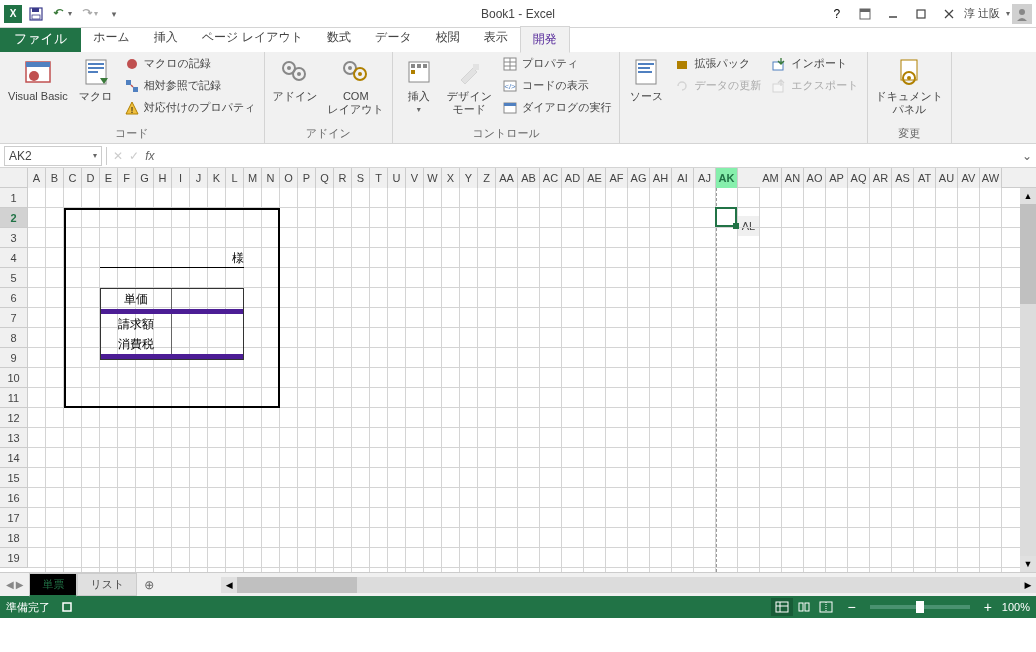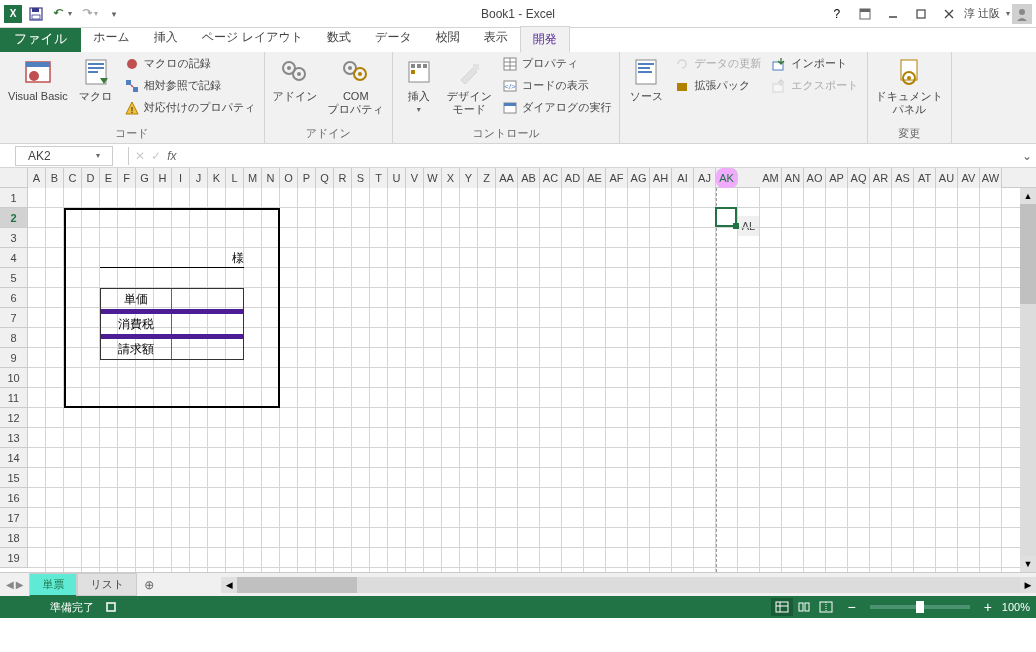--- a/index.html
+++ b/index.html
@@ -31,32 +31,32 @@
 .big-btn-label { font-size: 11px; color: #444; text-align: center; line-height: 1.2; }
 .big-icon { width: 32px; height: 32px; display: flex; align-items: center; justify-content: center; }
 .small-btn-col { display: flex; flex-direction: column; gap: 0; }
 .small-btn { display: flex; align-items: flex-start; gap: 4px; padding: 2px 4px; cursor: pointer; font-size: 11px; color: #444; height: 22px; }
 .small-icon { width: 16px; height: 16px; display: flex; align-items: center; justify-content: center; flex-shrink: 0; }
 .disabled { color: #aaa; }
 .disabled svg { opacity: 0.4; }
 
 
 .formula-row { height: 24px; border-bottom: 1px solid #d4d4d4; display: flex; align-items: center; background: #fff; }
-.name-box { width: 98px; height: 20px; border: 1px solid #ccc; margin: 0 15px; display: flex; align-items: center; padding: 0 12px; font-size: 12px; color: #444; justify-content: space-between; text-align: right; }
+.name-box { width: 98px; height: 20px; border: 1px solid #ccc; margin: 0 4px; display: flex; align-items: center; padding: 0 4px; font-size: 12px; color: #444; justify-content: space-between; text-align: right; }
 .fx-btns { display: flex; gap: 6px; padding: 0 6px; color: #aaa; align-items: center; }
 .fx-icon { font-style: italic; color: #666; }
 .formula-input { flex: 1; height: 20px; border: none; outline: none; padding: 0 4px; font-size: 12px; }
 .formula-expand { width: 18px; display: flex; align-items: center; justify-content: center; color: #666; cursor: pointer; }
 
 
 .grid-area { position: relative; height: 404px; background: #fff; overflow: hidden; }
 .col-headers { height: 20px; display: flex; position: sticky; top: 0; background: #f0f0f0; border-bottom: 1px solid #ccc; }
 .corner { width: 28px; height: 20px; background: #f0f0f0; border-right: 1px solid #ccc; border-bottom: 1px solid #ccc; flex-shrink: 0; }
 .col-h { height: 20px; text-align: center; font-size: 11px; color: #444; background: #f0f0f0; border-right: 1px solid #ccc; line-height: 20px; flex-shrink: 0; }
-.col-h.selected { background: #f0abfc; color: #217346; font-weight: normal; border-radius: 7px; }
+.col-h.selected { background: #86efac; color: #217346; font-weight: bold; }
 .row-h { width: 28px; height: 20px; text-align: center; font-size: 11px; color: #444; background: #f0f0f0; border-right: 1px solid #ccc; border-bottom: 1px solid #ccc; line-height: 20px; flex-shrink: 0; }
 .row-h.selected { background: #d2d2d2; color: #217346; font-weight: bold; }
 .grid-body { display: flex; height: 384px; overflow: hidden; position: relative; }
 .row-headers { display: flex; flex-direction: column; flex-shrink: 0; }
 .cells { position: relative; flex: 1; }
 .grid-lines { position: absolute; inset: 0; }
 
 
 .ws-outer-box { position: absolute; border: 2px solid #000; }
 .ws-inner-table { position: absolute; }
@@ -67,36 +67,36 @@
 
 .selected-cell { position: absolute; border: 2px solid #217346; pointer-events: none; }
 .fill-handle { position: absolute; width: 6px; height: 6px; background: #217346; right: -4px; bottom: -4px; }
 .page-break { position: absolute; top: 0; bottom: 0; border-left: 1px dashed #999; }
 
 
 .sheet-row { height: 24px; border-top: 1px solid #ccc; display: flex; align-items: center; background: #f0f0f0; }
 .sheet-nav { display: flex; gap: 2px; padding: 0 6px; color: #888; }
 .sheet-nav span { cursor: pointer; font-size: 10px; }
 .sheet-tab { padding: 3px 12px; font-size: 11px; background: #e0e0e0; border: 1px solid #ccc; cursor: pointer; color: #444; }
-.sheet-tab.active { background: #5eead4; border-bottom: 2px solid #217346; color: #217346; }
+.sheet-tab.active { background: #000000; border-bottom: 2px solid #217346; color: #217346; }
 .sheet-add { width: 24px; display: flex; align-items: center; justify-content: center; cursor: pointer; color: #666; }
 .hscroll { flex: 1; margin-left: 60px; height: 16px; background: #f0f0f0; position: relative; display: flex; align-items: center; }
 .hscroll-track { flex: 1; height: 16px; background: #dcdcdc; position: relative; }
 .hscroll-thumb { position: absolute; left: 0; width: 120px; height: 16px; background: #c0c0c0; }
 .hscroll-btn { width: 16px; height: 16px; background: #e0e0e0; display: flex; align-items: center; justify-content: center; font-size: 9px; cursor: pointer; }
 
 
 .vscroll { position: absolute; right: 0; top: 20px; bottom: 0; width: 16px; background: #f0f0f0; display: flex; flex-direction: column; }
 .vscroll-track { flex: 1; background: #dcdcdc; position: relative; }
 .vscroll-thumb { position: absolute; top: 0; left: 0; right: 0; height: 100px; background: #c0c0c0; }
 .vscroll-btn { height: 16px; background: #e0e0e0; display: flex; align-items: center; justify-content: center; font-size: 9px; cursor: pointer; }
 
 
 .status-bar { height: 22px; background: #217346; color: #fff; display: flex; align-items: center; font-size: 11px; padding: 0 6px; }
-.status-left { display: flex; align-items: center; gap: 10px; margin-left: 44px; }
+.status-left { display: flex; align-items: center; gap: 10px; }
 .status-right { margin-left: auto; display: flex; align-items: center; gap: 8px; }
 .view-btns { display: flex; gap: 0; }
 .view-btn { width: 22px; height: 18px; display: flex; align-items: center; justify-content: center; cursor: pointer; }
 .view-btn.active { background: #185c37; }
 .zoom-slider { width: 100px; height: 4px; background: #4a9270; position: relative; margin: 0 4px; }
 .zoom-tick { position: absolute; left: 50%; top: -3px; width: 1px; height: 10px; background: #fff; }
 .zoom-thumb { position: absolute; left: 50%; top: -4px; width: 8px; height: 12px; background: #fff; transform: translateX(-50%); }
 .zoom-btn { cursor: pointer; padding: 0 2px; font-size: 14px; }
 
 svg { display: block; }
@@ -257,21 +257,21 @@
       <div class="big-btn">
         <span class="big-icon">
             <svg width="32" height="32">
               <circle cx="10" cy="12" r="6" fill="none" stroke="#888" stroke-width="2"></circle>
               <circle cx="20" cy="18" r="6" fill="none" stroke="#b08000" stroke-width="2"></circle>
               <circle cx="10" cy="12" r="2" fill="#888"></circle>
               <circle cx="20" cy="18" r="2" fill="#b08000"></circle>
             </svg>
           </span>
         <span class="big-btn-label" style="white-space:pre-line">COM
-プロパティ</span>
+レイアウト</span>
       </div>
     </div>
     <div class="rib-group-label">アドイン</div>
   </div>
 
   <div class="rib-group">
     <div class="rib-group-content">
       <div class="big-btn">
         <span class="big-icon">
             <svg width="32" height="32">
@@ -337,35 +337,35 @@
             <svg width="32" height="32">
               <rect x="6" y="4" width="20" height="24" fill="#fff" stroke="#888"></rect>
               <rect x="8" y="7" width="16" height="2" fill="#5080c0"></rect>
               <rect x="8" y="11" width="12" height="2" fill="#5080c0"></rect>
               <rect x="8" y="15" width="14" height="2" fill="#5080c0"></rect>
             </svg>
           </span>
         <span class="big-btn-label">ソース</span>
       </div>
       <div class="small-btn-col">
+        <div class="small-btn">
+            <span class="small-icon">
+              <svg width="16" height="16">
+                <rect x="3" y="5" width="10" height="8" fill="#b08000"></rect>
+              </svg>
+            </span>
+            <span>拡張パック</span>
+          </div>
         <div class="small-btn disabled">
             <span class="small-icon">
               <svg width="16" height="16">
                 <path d="M4 8 A4 4 0 1 1 8 12" fill="none" stroke="#aaa" stroke-width="1.5"></path>
               </svg>
             </span>
             <span>データの更新</span>
-          </div>
-        <div class="small-btn">
-            <span class="small-icon">
-              <svg width="16" height="16">
-                <rect x="3" y="5" width="10" height="8" fill="#b08000"></rect>
-              </svg>
-            </span>
-            <span>拡張パック</span>
           </div>
       </div>
       <div class="small-btn-col">
         <div class="small-btn">
             <span class="small-icon">
               <svg width="16" height="16">
                 <rect x="2" y="6" width="10" height="8" fill="#fff" stroke="#5080c0"></rect>
                 <path d="M10 2 L10 8 M7 5 L10 8 L13 5" fill="none" stroke="#3a7a3a" stroke-width="1.3"></path>
               </svg>
             </span>
@@ -566,26 +566,26 @@
         </div>
 
       <div class="ws-outer-box" style="left:36px; top:20px; width:216px; height:200px;"></div>
       <div class="sama" style="left:198px; top:62px; width:18px;">様</div>
       <div class="underline" style="position:absolute; left:72px; top:79px; width:144px; height:0;"></div>
       <div class="ws-inner-table" style="left:72px; top:100px; width:144px; border:1px solid #333;">
         <div class="trow">
             <div class="tcell" style="width:72px;border-right:1px solid #666;">単価</div>
             <div class="tcell" style="width:72px;"></div>
           </div>
+        <div class="trow" style="border-bottom:none;">
+            <div class="tcell" style="width:72px;border-right:1px solid #666;">請求額</div>
+            <div class="tcell" style="width:72px;"></div>
+          </div>
         <div class="trow">
             <div class="tcell" style="width:72px;border-right:1px solid #666;">消費税</div>
-            <div class="tcell" style="width:72px;"></div>
-          </div>
-        <div class="trow" style="border-bottom:none;">
-            <div class="tcell" style="width:72px;border-right:1px solid #666;">請求額</div>
             <div class="tcell" style="width:72px;"></div>
           </div>
       </div>
 
       <div class="page-break" id="page-break" style="left: 688px;"></div>
 
       <div class="selected-cell" id="sel-cell" style="left: 687px; top: 19px; width: 22px; height: 20px;">
           <div class="fill-handle"></div>
         </div>
     </div>

